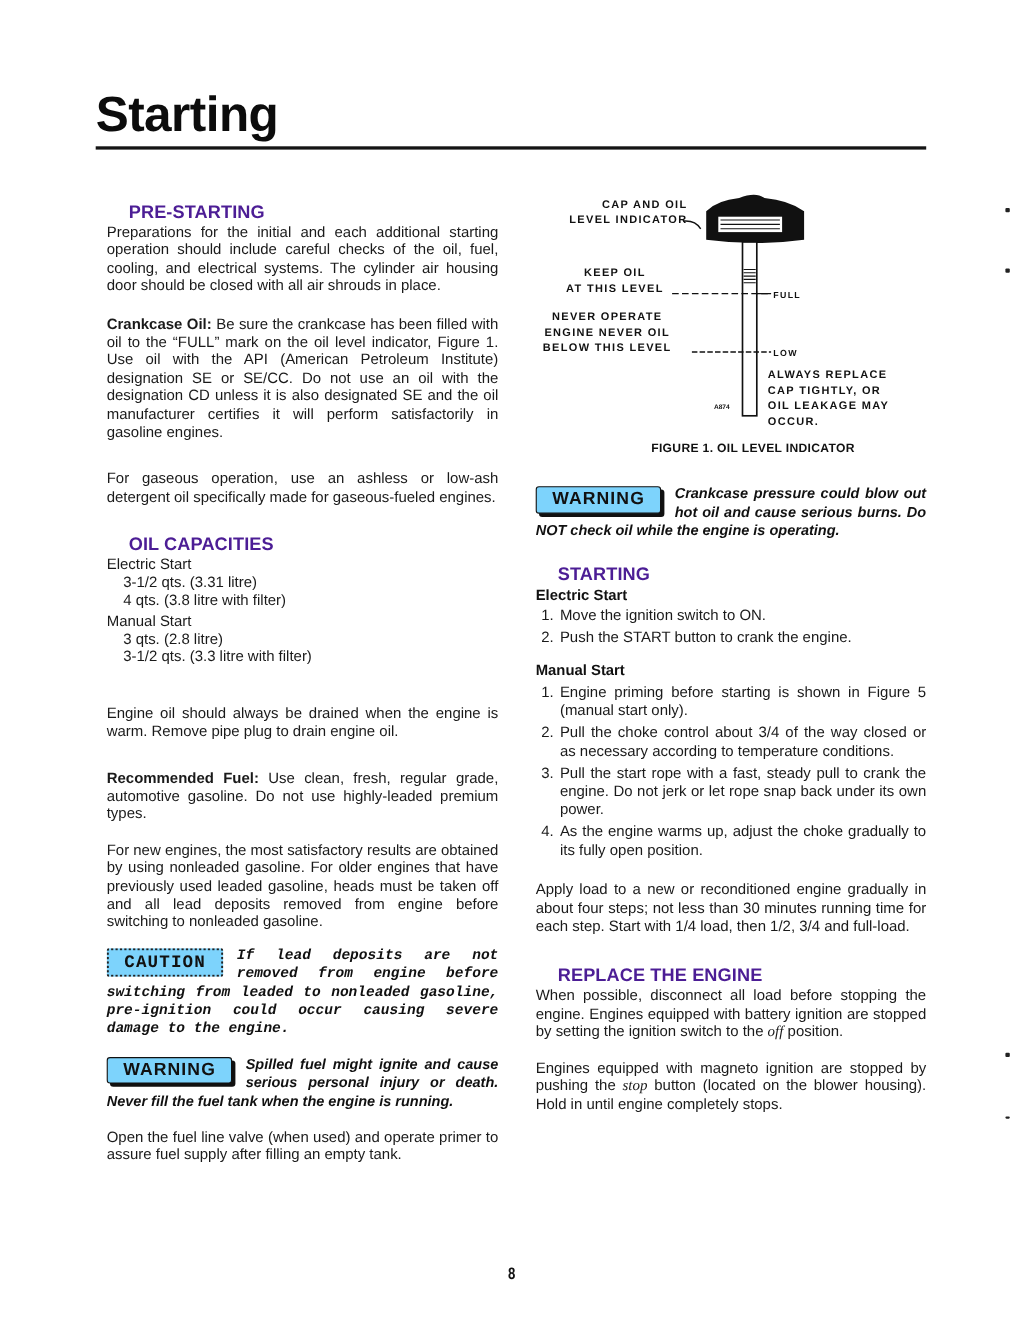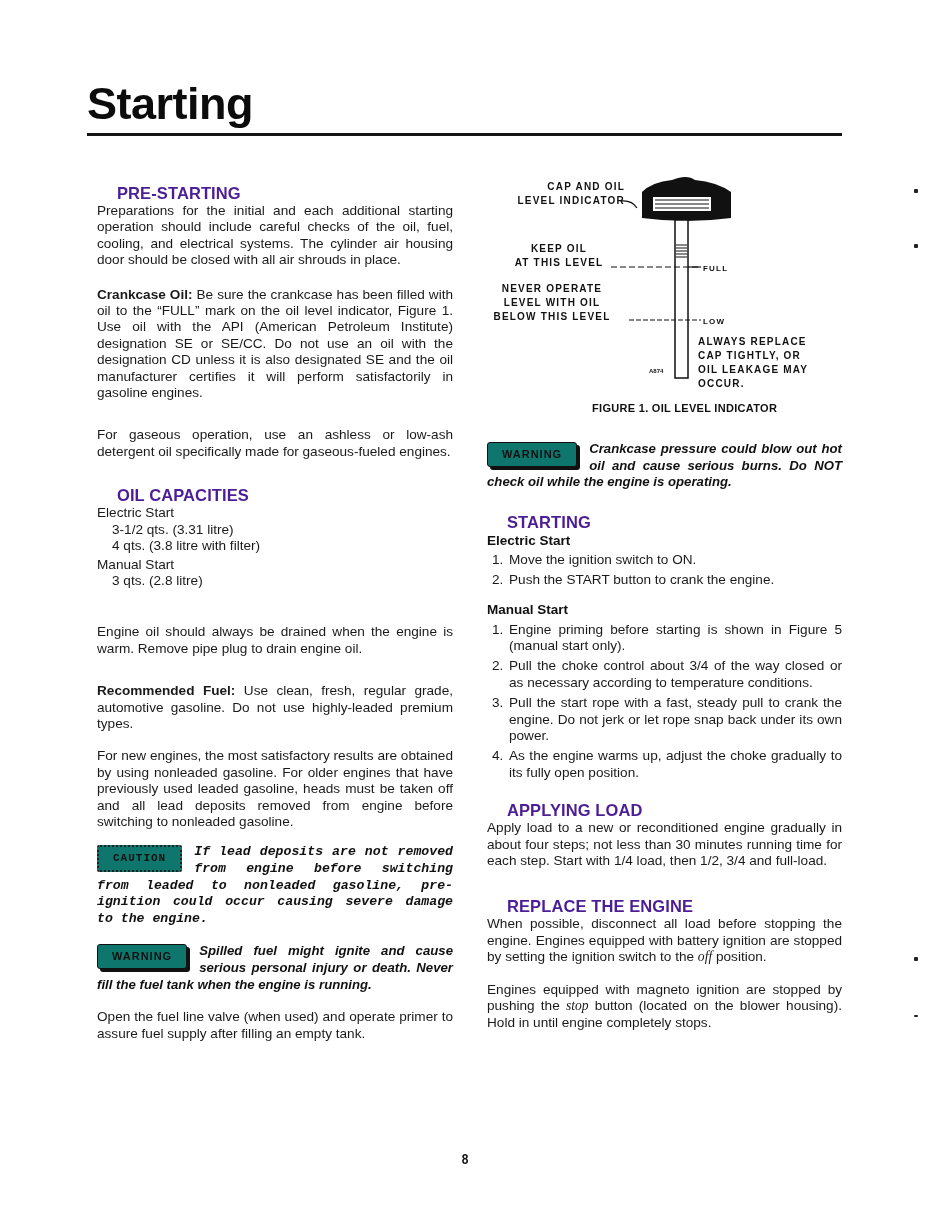--- a/index.html
+++ b/index.html
@@ -33,22 +33,22 @@
     p.body i { font-family: "Liberation Serif", serif; font-style: italic; }
 
     .cap-list { font-size: 13.6px; line-height: 16.4px; color: #1a1a1a; }
     .cap-group-label { }
     .cap-item { padding-left: 15px; }
 
     
     .alert { position: relative; font-size: 13.2px; line-height: 16.6px; font-weight: 700; font-style: italic; text-align: justify; color: #111; }
     .alert .badge {
       float: left; margin-right: 12px; margin-top: 1px;
-      font-style: normal; font-weight: 700; font-size: 11px; letter-spacing: 1px;
-      padding: 3px 14px 3px 14px; background: #0f766e; color: #111;
+      font-style: normal; font-weight: 700; font-size: 16px; letter-spacing: 1px;
+      padding: 3px 14px 3px 14px; background: #7dd3fc; color: #111;
     }
     .badge.warning {
       border: 1.5px solid #111; border-radius: 3px;
       box-shadow: 3px 3px 0 #111;
     }
     .badge.caution {
       border: 2px dotted #222; border-radius: 2px;
     }
 
     ol.steps { list-style: none; font-size: 13.6px; line-height: 16.4px; color: #1a1a1a; }
@@ -91,20 +91,21 @@
   <p class="body" style="margin-top:26px;">For gaseous operation, use an ashless or low-ash detergent oil specifically made for gaseous-fueled engines.</p>
 
   <section style="margin-top:26px;">
     <h2 class="sec">OIL CAPACITIES</h2>
     <div class="cap-list">
       <div class="cap-group-label">Electric Start</div>
       <div class="cap-item">3-1/2 qts. (3.31 litre)</div>
       <div class="cap-item">4 qts. (3.8 litre with filter)</div>
       <div class="cap-group-label" style="margin-top:2px;">Manual Start</div>
       <div class="cap-item">3 qts. (2.8 litre)</div>
+      <div class="cap-item">3-1/2 qts. (3.3 litre with filter)</div>
     </div>
   </section>
 
   <p class="body" style="margin-top:35px;">Engine oil should always be drained when the engine is warm. Remove pipe plug to drain engine oil.</p>
 
   <p class="body" style="margin-top:26px;">
     <b>Recommended Fuel:</b><span> Use clean, fresh, regular grade, automotive gasoline. Do not use highly-leaded premium types.</span>
   </p>
 
   <p class="body" style="margin-top:16px;">For new engines, the most satisfactory results are obtained by using nonleaded gasoline. For older engines that have previously used leaded gasoline, heads must be taken off and all lead deposits removed from engine before switching to nonleaded gasoline.</p>
@@ -154,21 +155,21 @@
     <div class="fig-label" style="left:28px; top:10px; text-align:right; width:110px;">
       <div>CAP AND OIL</div>
       <div>LEVEL INDICATOR</div>
     </div>
     <div class="fig-label" style="left:22px; top:72px; text-align:center; width:100px;">
       <div>KEEP OIL</div>
       <div>AT THIS LEVEL</div>
     </div>
     <div class="fig-label" style="left:0; top:112px; text-align:center; width:130px;">
       <div>NEVER OPERATE</div>
-      <div>LEVEL WITH OIL</div>
+      <div>ENGINE NEVER OIL</div>
       <div>BELOW THIS LEVEL</div>
     </div>
     <div class="fig-label" style="left:216px; top:92px; font-size:8px;">FULL</div>
     <div class="fig-label" style="left:216px; top:145px; font-size:8px;">LOW</div>
     <div class="fig-label" style="left:211px; top:165px;">
       <div>ALWAYS REPLACE</div>
       <div>CAP TIGHTLY, OR</div>
       <div>OIL LEAKAGE MAY</div>
       <div>OCCUR.</div>
     </div>
@@ -191,21 +192,20 @@
     <h3 class="sub" style="margin-top:12px;">Manual Start</h3>
     <ol class="steps" style="margin-top:4px;">
       <li><span class="num">1.</span><span>Engine priming before starting is shown in Figure 5 (manual start only).</span></li>
       <li><span class="num">2.</span><span>Pull the choke control about 3/4 of the way closed or as necessary according to temperature conditions.</span></li>
       <li><span class="num">3.</span><span>Pull the start rope with a fast, steady pull to crank the engine. Do not jerk or let rope snap back under its own power.</span></li>
       <li><span class="num">4.</span><span>As the engine warms up, adjust the choke gradually to its fully open position.</span></li>
     </ol>
   </section>
 
   <section style="margin-top:20px;">
-    <h2 class="sec">APPLYING LOAD</h2>
     <p class="body">Apply load to a new or reconditioned engine gradually in about four steps; not less than 30 minutes running time for each step. Start with 1/4 load, then 1/2, 3/4 and full-load.</p>
   </section>
 
   <section style="margin-top:28px;">
     <h2 class="sec">REPLACE THE ENGINE</h2>
     <p class="body">
       <span>When possible, disconnect all load before stopping the engine. Engines equipped with battery ignition are stopped by setting the ignition switch to the </span><i>off</i><span> position.</span>
     </p>
     <p class="body" style="margin-top:16px;">
       <span>Engines equipped with magneto ignition are stopped by pushing the </span><i>stop</i><span> button (located on the blower housing). Hold in until engine completely stops.</span>

